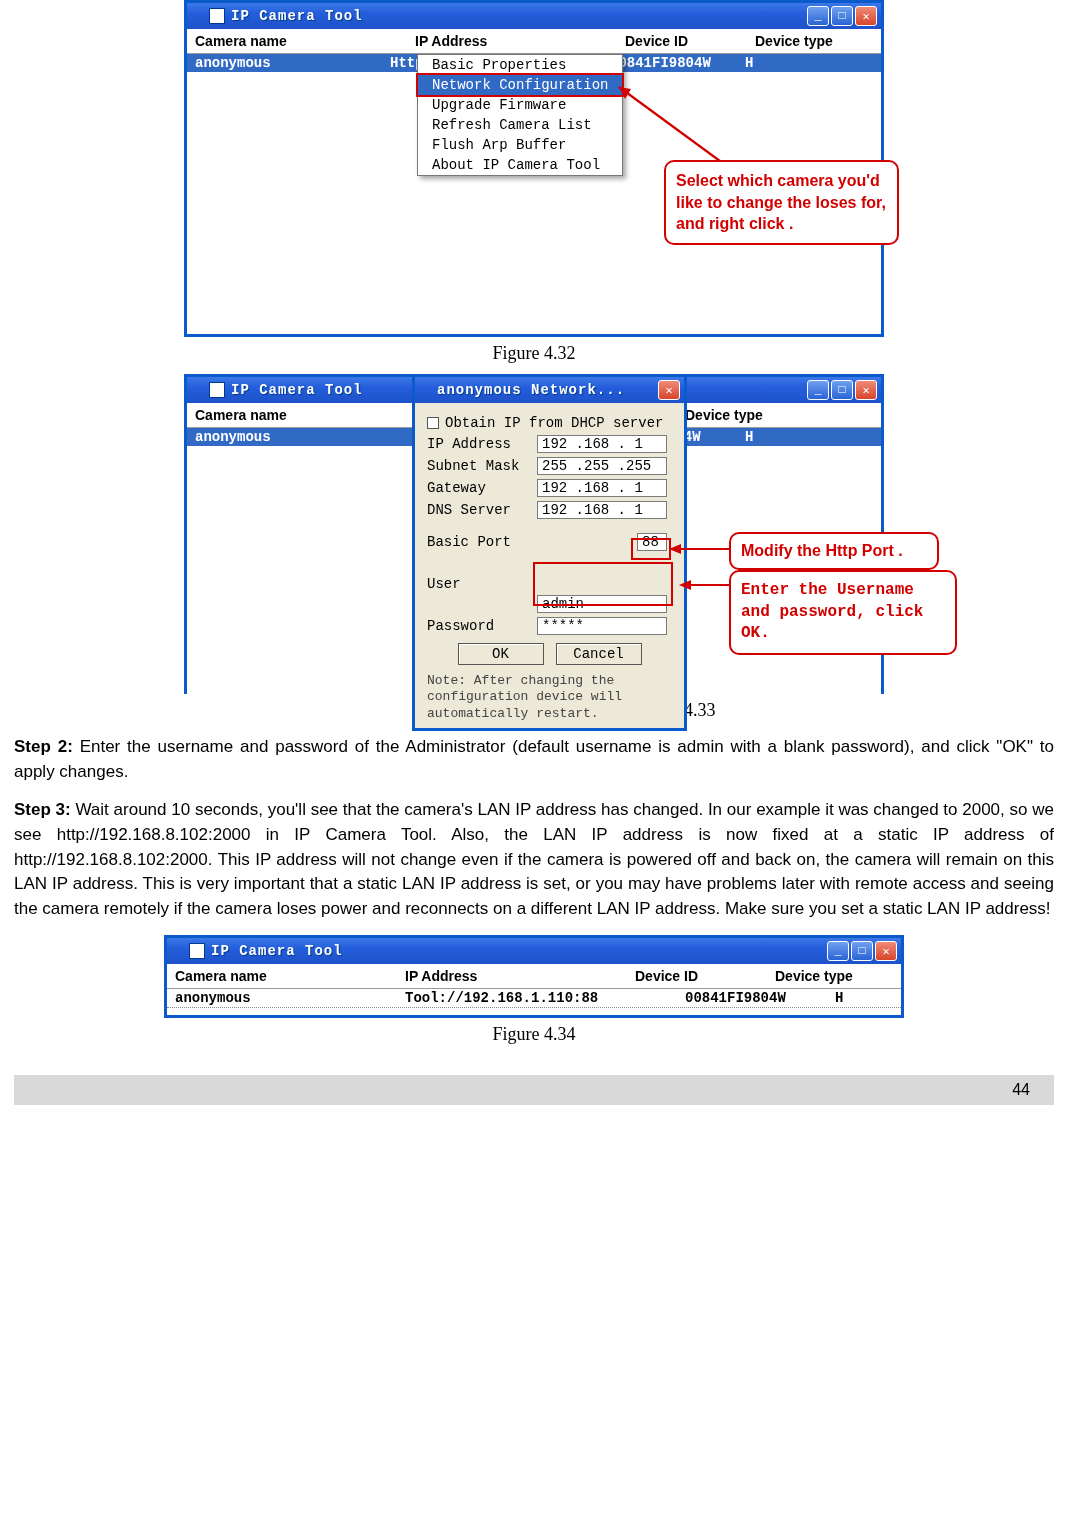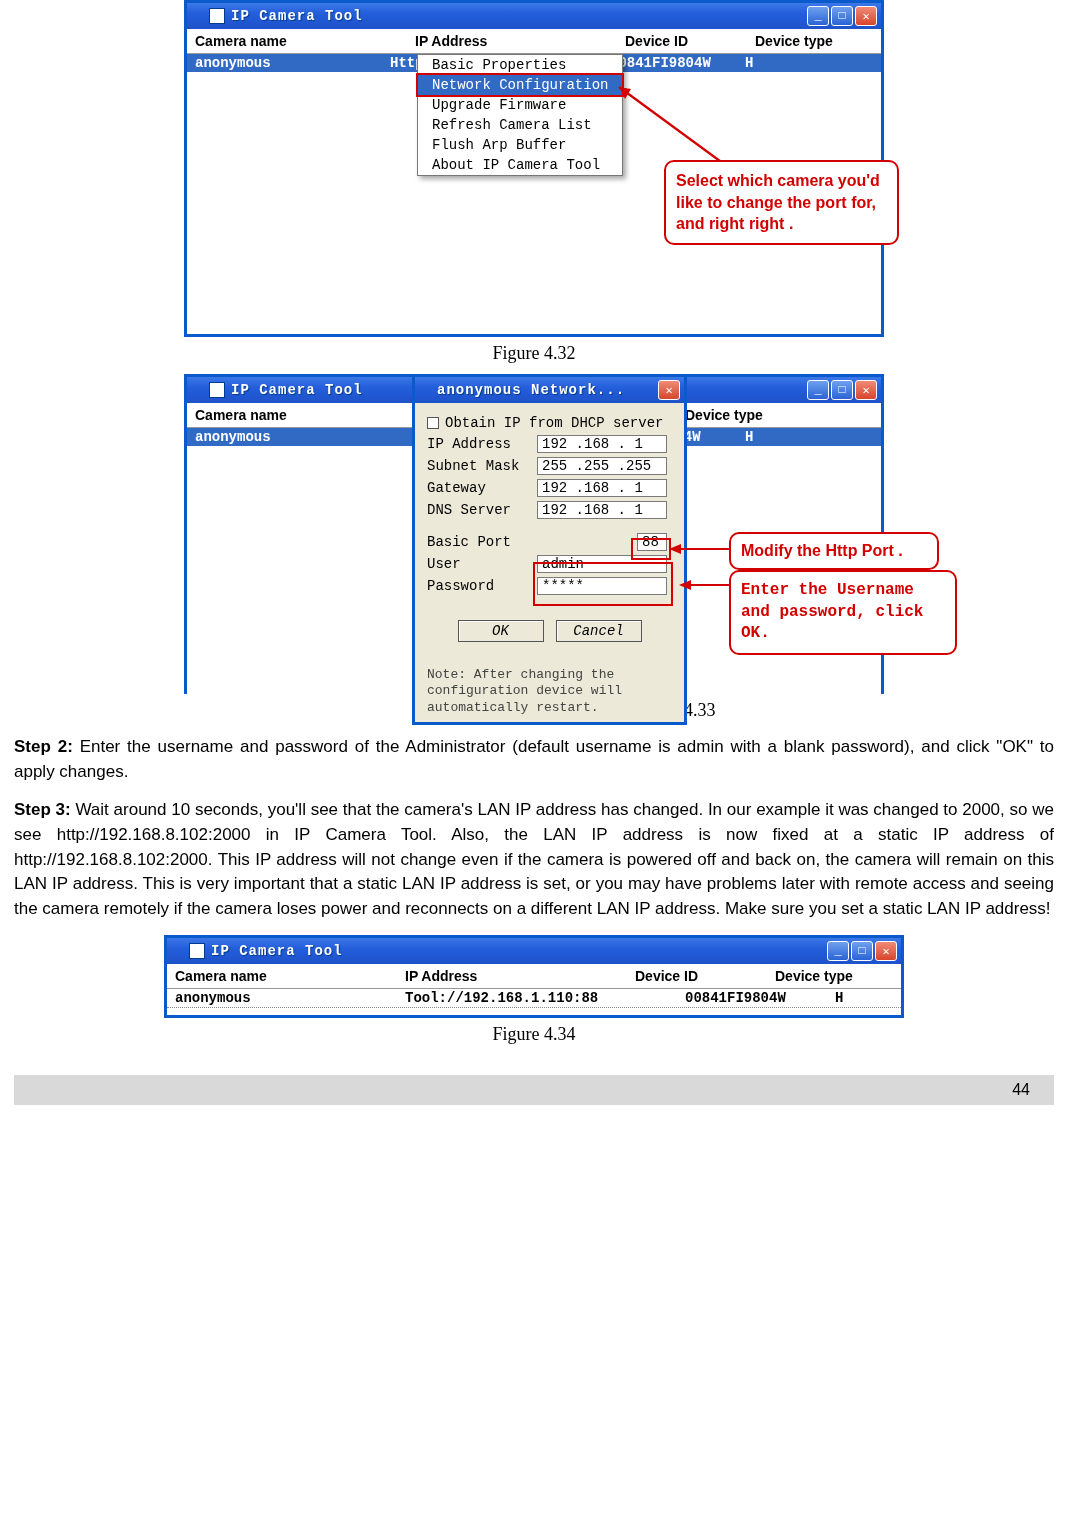--- a/index.html
+++ b/index.html
@@ -90,22 +90,21 @@
   .dlgrow { display: flex; align-items: center; margin: 4px 0; }
   .dlglbl { width: 110px; }
   .txtin {
     font-family: "Courier New", monospace; font-size: 14px;
     background: #fff; border: 1px solid #7a7a7a; height: 18px; padding: 0 4px;
   }
   .btn {
     font-family: "Courier New", monospace; font-size: 14px;
     background: #ece9d8; border: 1px solid #555; box-shadow: 1px 1px 0 #fff inset;
     width: 86px; height: 22px; display: inline-flex; align-items: center; justify-content: center;
-    margin: 17px 6px;
-    font-style: italic;
+    margin: 0 6px;
   }
   .note { font-size: 13px; color: #444; line-height: 1.25; margin-top: 8px; }
   .redbox { border: 2px solid #d30000; position: absolute; }
 
   svg.arrow-svg { position: absolute; overflow: visible; }
   svg.arrow-svg line { stroke: #d30000; stroke-width: 2.2; }
   svg.arrow-svg polygon { fill: #d30000; }
 
   .bodytext { text-align: justify; line-height: 1.45; font-size: 17px; margin: 14px 0; }
   .bodytext b { font-weight: bold; }
@@ -156,21 +155,21 @@
         <div>About IP Camera Tool</div>
       </div>
     </div>
   </div>
 
   
   <svg class="arrow-svg" style="left:425px; top:75px;" width="150" height="110">
     <line x1="130" y1="100" x2="10" y2="12"></line>
     <polygon points="10,12 22,14 16,24"></polygon>
   </svg>
-  <div class="callout" style="left:480px; top:160px; width:235px;">Select which camera you'd like to change the port for, and right right .</div>
+  <div class="callout" style="left:480px; top:160px; width:235px;">Select which camera you'd like to change the loses for, and right click .</div>
 </div>
 <div class="figcap">Figure 4.32</div>
 </div>
 
 <div class="fig-wrap">
 <div class="fig-pad" style="width:700px;">
   <div class="win" style="width:700px; height:320px;">
     <div class="titlebar">
       <span style="width:16px;height:16px;background:#fff;border:1px solid #003a8c;margin-right:6px;"></span>
       <span class="title">IP Camera Tool</span>
@@ -222,21 +221,21 @@
           <input class="txtin" style="width: 130px;" value="192 .168 . 1  . 1">
             </div>
         <div style="height:6px"></div>
         <div class="dlgrow">
               <span class="dlglbl">Basic Port</span>
           <span style="width:100px"></span>
           <input class="txtin" style="width: 30px;" value="88">
             </div>
         <div class="dlgrow">
               <span class="dlglbl">User</span>
-          <input class="txtin" style="width: 130px;" value="admin">
+          <input class="txtin" style="width: 130px; margin-top: 40px;" value="admin">
             </div>
         <div class="dlgrow">
               <span class="dlglbl">Password</span>
           <input class="txtin" style="width: 130px;" value="*****">
             </div>
         <div class="dlgrow" style="justify-content:center; margin-top:8px;">
           <div class="btn">OK</div>
           <div class="btn">Cancel</div>
         </div>
         <div class="note">Note: After changing the configuration device will automatically restart.</div>

